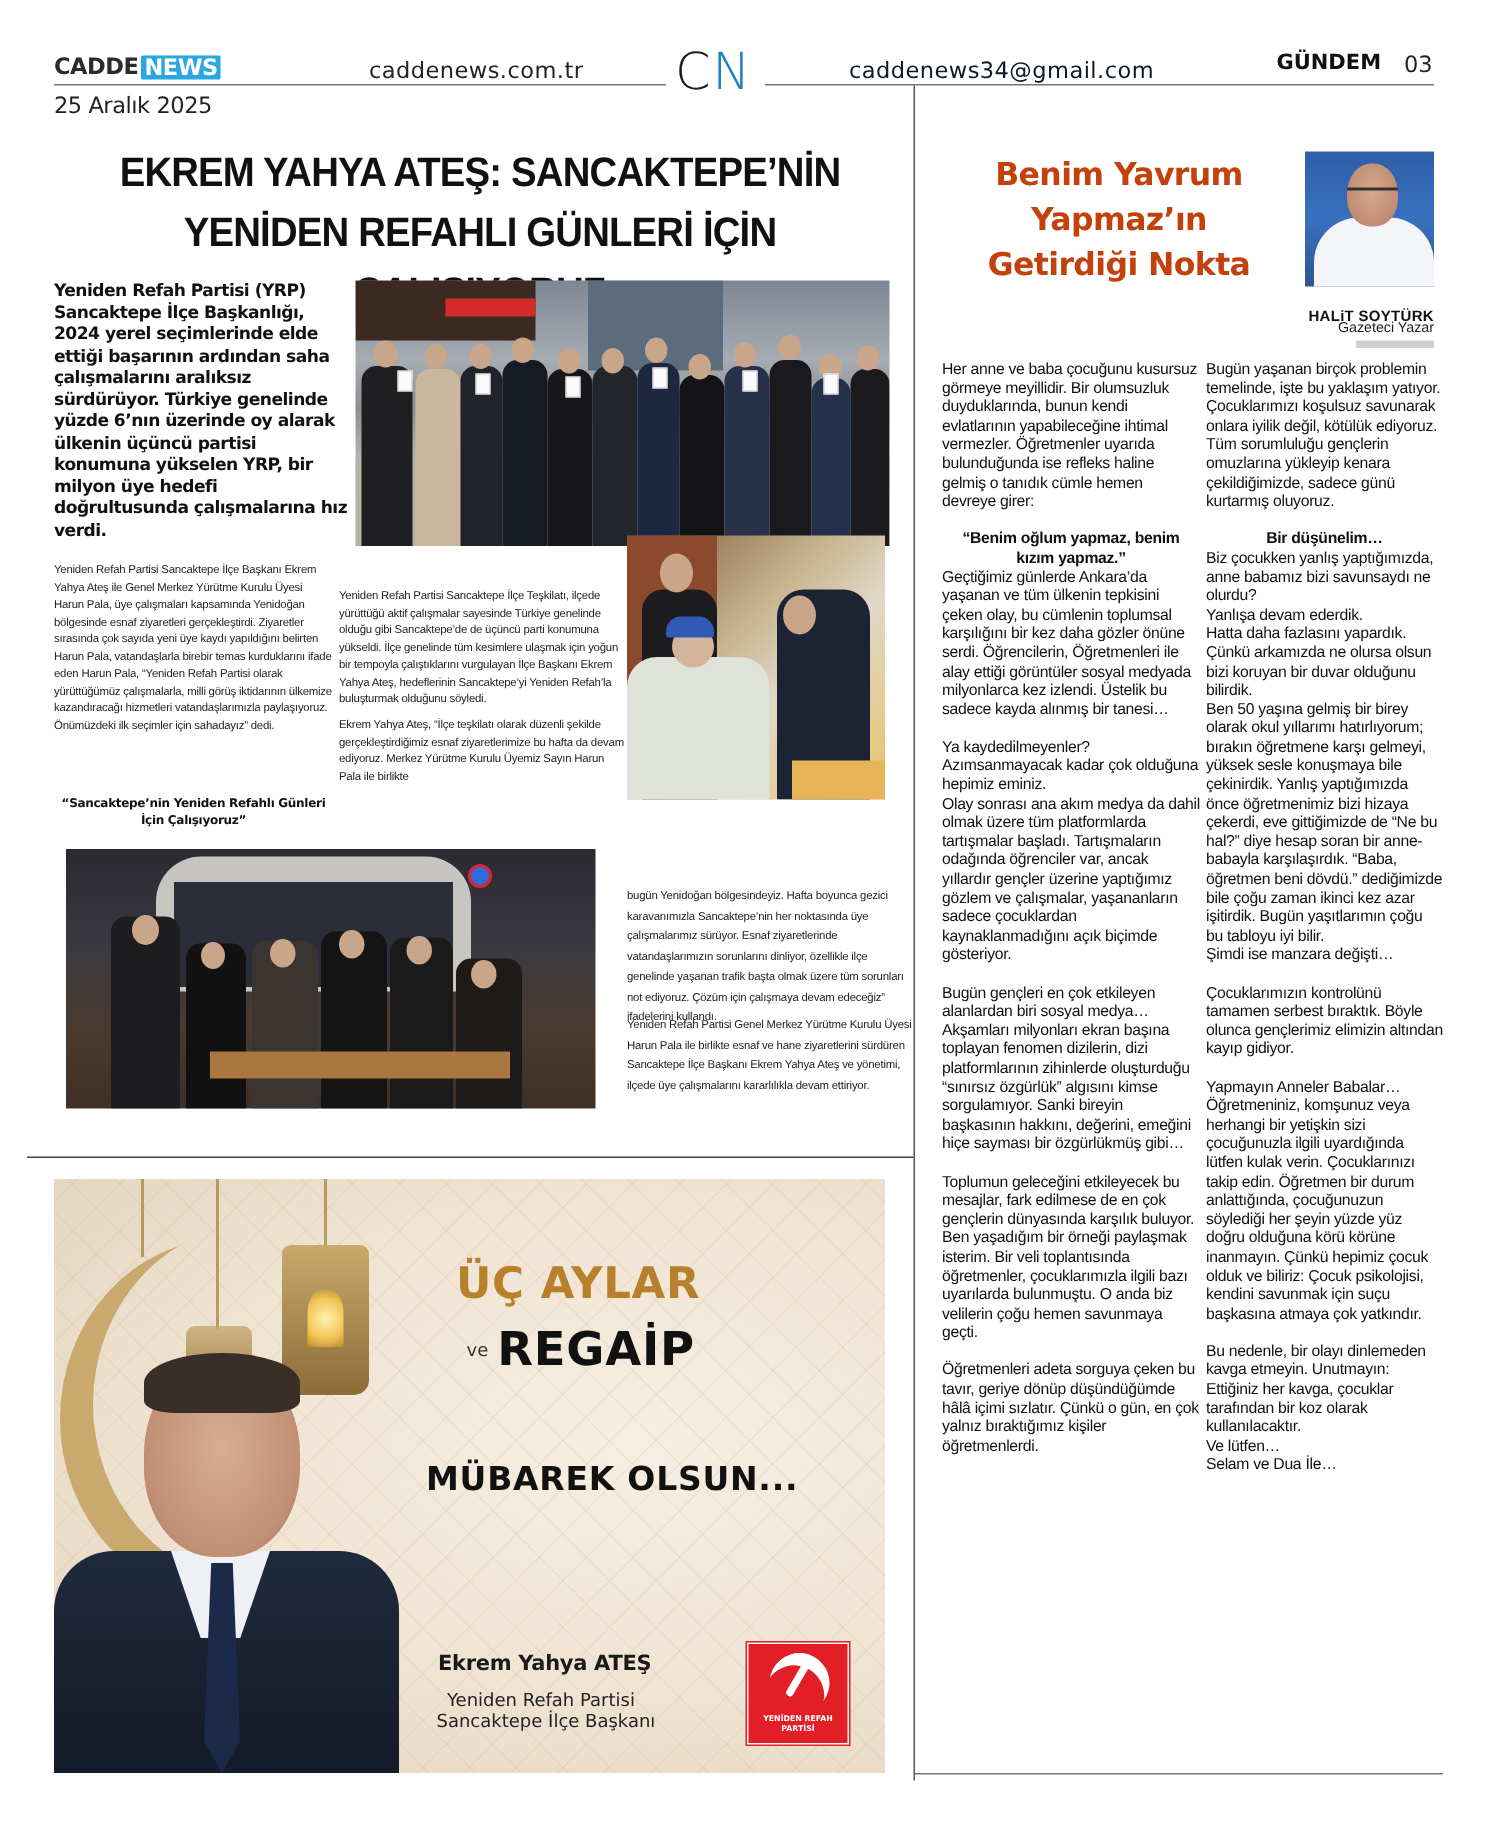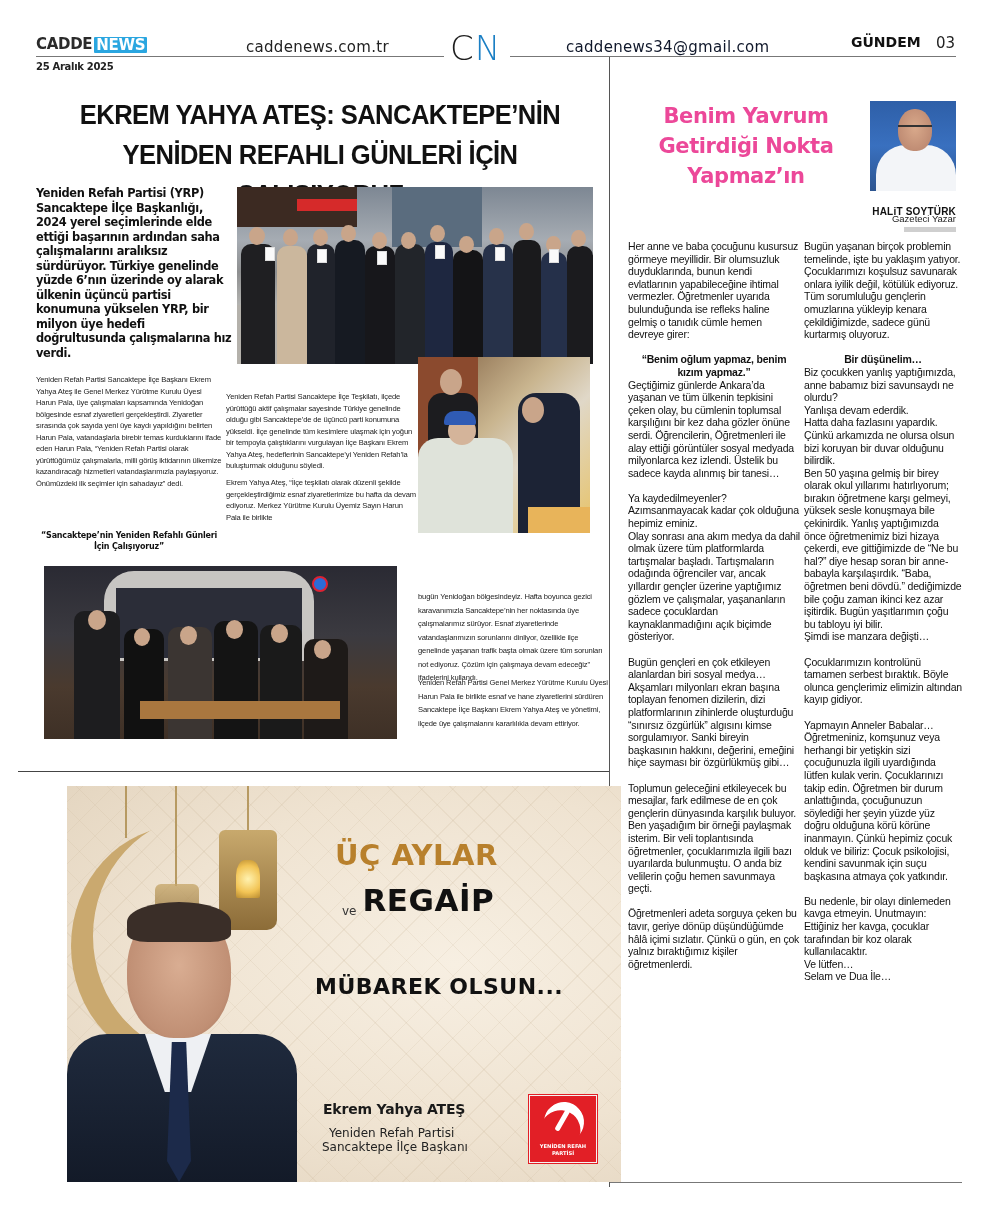--- a/index.html
+++ b/index.html
@@ -3,21 +3,21 @@
 <meta charset="utf-8">
 <style>
   * { box-sizing: border-box; margin: 0; padding: 0; }
   html, body { width: 992px; height: 1219px; background: #ffffff; overflow: hidden; }
   body { position: relative; font-family: "Liberation Sans", sans-serif; color: #1a1a1a; }
 
   
   .logo { position: absolute; left: 36px; top: 35px; height: 18px; display: flex; align-items: flex-end; }
   .logo .cadde { font-family: "DejaVu Sans", sans-serif; font-weight: 900; font-size: 15px; letter-spacing: -0.3px; color: #2b2b2b; }
   .logo .news { font-family: "DejaVu Sans", sans-serif; font-weight: 900; font-size: 15px; letter-spacing: -0.3px; color: #ffffff; background: #2aa6e0; padding: 0 2px; margin-left: 2px; border-radius: 1px; line-height: 16px; }
-  .date { position: absolute; left: 36px; top: 61px; font-size: 10px; font-weight: 700; color: #222; font-family: "DejaVu Sans", sans-serif; letter-spacing: -0.3px; }
+  .date { position: absolute; left: 36px; top: 61px; font-size: 15px; font-weight: 400; color: #222; font-family: "DejaVu Sans", sans-serif; letter-spacing: -0.3px; }
   .site-url { position: absolute; left: 246px; top: 38px; font-size: 15px; color: #222; font-family: "DejaVu Sans", sans-serif; letter-spacing: 0.3px; }
   .cn-mark { position: absolute; left: 450px; top: 28px; font-size: 34px; font-family: "DejaVu Sans", sans-serif; font-weight: 300; letter-spacing: 1px; line-height: 40px; }
   .cn-mark .c { color: #1e1e1e; }
   .cn-mark .n { color: #1b7fc4; }
   .email { position: absolute; left: 566px; top: 38px; font-size: 15px; color: #0f172a; font-family: "DejaVu Sans", sans-serif; letter-spacing: 0.3px; }
   .section { position: absolute; left: 851px; top: 34px; font-size: 14px; font-weight: 900; font-family: "DejaVu Sans", sans-serif; color: #111; }
   .pagenum { position: absolute; left: 936px; top: 34px; font-size: 15px; font-family: "DejaVu Sans", sans-serif; color: #222; }
   .rule-top-left { position: absolute; left: 36px; top: 56px; width: 408px; height: 1px; background: #777; }
   .rule-top-right { position: absolute; left: 510px; top: 56px; width: 446px; height: 1px; background: #777; }
   .col-divider { position: absolute; left: 609px; top: 57px; width: 1px; height: 1130px; background: #555; }
@@ -39,48 +39,48 @@
   .photo1 { left: 237px; top: 187px; width: 356px; height: 177px; background: linear-gradient(180deg, #7d8793 0%, #a6acb3 30%, #8e8f90 48%, #b9b9b6 70%, #c8c5bf 100%); }
   .photo2 { left: 418px; top: 357px; width: 172px; height: 176px; background: linear-gradient(135deg, #7b5a3d 0%, #c9b58f 40%, #e0d8c8 60%, #e7c266 100%); }
   .photo3 { left: 44px; top: 566px; width: 353px; height: 173px; background: linear-gradient(180deg, #2a2a33 0%, #3b3a40 40%, #4a3a2e 70%, #3e3026 100%); }
 
   
   .person { position: absolute; bottom: 0; border-radius: 10px 10px 0 0; }
   .head { position: absolute; border-radius: 50%; background: #c9a58a; }
   .paper { position: absolute; background: #fafafa; border: 1px solid #ddd; }
 
   
-  .ad { position: absolute; left: 36px; top: 786px; width: 554px; height: 396px; background: radial-gradient(ellipse at 70% 45%, #f7efe2 0%, #efe3d1 55%, #e2d3bd 100%); overflow: hidden; margin-left: 31px; }
+  .ad { position: absolute; left: 36px; top: 786px; width: 554px; height: 396px; background: radial-gradient(ellipse at 70% 45%, #f7efe2 0%, #efe3d1 55%, #e2d3bd 100%); overflow: hidden; }
   .ad .pattern { position: absolute; inset: 0; background-image: repeating-linear-gradient(45deg, rgba(200,180,150,0.18) 0 1px, transparent 1px 22px), repeating-linear-gradient(-45deg, rgba(200,180,150,0.18) 0 1px, transparent 1px 22px); }
   .ad .moon { position: absolute; left: 4px; top: 40px; width: 220px; height: 240px; border-radius: 50%; box-shadow: inset 22px -10px 0 0 #c9a76b; opacity: 0.95; }
   .ad .lantern { position: absolute; background: linear-gradient(180deg, #c8a96d, #8c6c38); border-radius: 6px 6px 10px 10px; }
   .ad .lantern .glow { position: absolute; left: 30%; top: 30%; width: 40%; height: 38%; background: radial-gradient(circle, #fff2b0 0%, #f2c455 60%, #b88a30 100%); border-radius: 40% 40% 2px 2px; }
   .ad .chain { position: absolute; width: 2px; background: #b79a62; }
   .ad-l1 { position: absolute; left: 0; top: 52px; width: 554px; padding-left: 247px; font-size: 29px; font-weight: 900; color: #b8802c; font-family: "DejaVu Sans", sans-serif; letter-spacing: 0.5px; text-align: left; padding-left: 268px; }
-  .ad-l2 { position: absolute; left: 0; top: 96px; width: 554px; display: flex; align-items: flex-end; padding-left: 275px; }
+  .ad-l2 { position: absolute; left: 0; top: 96px; width: 554px; display: flex; align-items: center; padding-left: 275px; }
   .ad-l2 .ve { font-size: 12px; color: #333; margin-right: 6px; font-family: "DejaVu Sans", sans-serif; }
   .ad-l2 .regaip { font-size: 31px; font-weight: 900; color: #111; font-family: "DejaVu Sans", sans-serif; letter-spacing: 0.5px; }
   .ad-l3 { position: absolute; left: 0; top: 141px; width: 554px; padding-left: 270px; font-size: 33px; font-weight: 900; color: #b8802c; font-family: "DejaVu Sans", sans-serif; letter-spacing: 0.3px; }
   .ad-l4 { position: absolute; left: 0; top: 188px; width: 554px; padding-left: 248px; font-size: 22px; font-weight: 900; color: #111; font-family: "DejaVu Sans", sans-serif; letter-spacing: 0.5px; }
   .ad-person { position: absolute; left: 0; top: 120px; width: 230px; height: 276px; }
   .ad-person .suit { position: absolute; left: 0; bottom: 0; width: 230px; height: 148px; background: linear-gradient(180deg, #1f2a3d, #131a28); border-radius: 40px 40px 0 0; }
   .ad-person .shirt { position: absolute; left: 78px; bottom: 90px; width: 66px; height: 58px; background: #eef0f3; clip-path: polygon(0 0, 100% 0, 70% 100%, 30% 100%); }
   .ad-person .tie { position: absolute; left: 100px; bottom: 0; width: 24px; height: 140px; background: #1c2a4a; clip-path: polygon(20% 0, 80% 0, 100% 85%, 50% 100%, 0 85%); }
   .ad-person .face { position: absolute; left: 60px; top: 0; width: 104px; height: 132px; background: radial-gradient(ellipse at 50% 45%, #d9ad92 0%, #c08f74 70%, #9b6e57 100%); border-radius: 48% 48% 45% 45%; }
   .ad-person .hair { position: absolute; left: 60px; top: -4px; width: 104px; height: 40px; background: #3a2e28; border-radius: 50% 50% 20% 20%; }
   .ad-name { position: absolute; left: 256px; top: 315px; font-size: 14px; font-weight: 700; color: #1a1a1a; font-family: "DejaVu Sans", sans-serif; letter-spacing: -0.2px; }
   .ad-role1 { position: absolute; left: 262px; top: 340px; font-size: 12px; color: #222; font-family: "DejaVu Sans", sans-serif; }
   .ad-role2 { position: absolute; left: 255px; top: 354px; font-size: 12px; color: #222; font-family: "DejaVu Sans", sans-serif; }
   .party-logo { position: absolute; left: 462px; top: 309px; width: 68px; height: 68px; background: #e21f26; border: 1px solid #f3f3f3; box-shadow: 0 0 0 1px #e21f26; }
   .party-logo .crescent { position: absolute; left: 14px; top: 6px; width: 40px; height: 40px; border-radius: 50%; box-shadow: inset -8px 4px 0 0 #ffffff; transform: rotate(-40deg); }
   .party-logo .wheat { position: absolute; left: 30px; top: 12px; width: 5px; height: 24px; background: #ffffff; transform: rotate(30deg); border-radius: 2px; }
   .party-logo .txt { position: absolute; left: 0; top: 47px; width: 100%; text-align: center; font-size: 5.2px; line-height: 6.5px; font-weight: 700; color: #ffffff; font-family: "DejaVu Sans", sans-serif; }
 
   
-  .op-title { position: absolute; left: 632px; top: 101px; width: 228px; text-align: center; font-size: 21px; line-height: 30px; font-weight: 900; color: #ec4899; font-family: "DejaVu Sans", sans-serif; letter-spacing: -0.4px; }
+  .op-title { position: absolute; left: 632px; top: 101px; width: 228px; text-align: center; font-size: 21px; line-height: 30px; font-weight: 900; color: #c2410c; font-family: "DejaVu Sans", sans-serif; letter-spacing: -0.4px; }
   .author-photo { position: absolute; left: 870px; top: 101px; width: 86px; height: 90px; background: linear-gradient(180deg, #2e5fa8 0%, #3970bf 50%, #2d5590 100%); overflow: hidden; }
   .author-photo .body { position: absolute; left: 6px; bottom: -4px; width: 80px; height: 50px; background: #f3f5f8; border-radius: 30px 30px 0 0; }
   .author-photo .face { position: absolute; left: 28px; top: 8px; width: 34px; height: 42px; background: radial-gradient(ellipse at 50% 45%, #d9a98b, #b5806a); border-radius: 48% 48% 45% 45%; }
   .author-photo .glasses { position: absolute; left: 28px; top: 24px; width: 34px; height: 4px; border-top: 2px solid #333; }
   .author-name { position: absolute; left: 858px; top: 206px; width: 98px; text-align: right; font-size: 10px; font-weight: 700; color: #111; font-family: "Liberation Sans", sans-serif; letter-spacing: 0.2px; }
   .author-role { position: absolute; left: 858px; top: 213px; width: 98px; text-align: right; font-size: 9.5px; color: #222; font-family: "Liberation Sans", sans-serif; }
   .author-bar { position: absolute; left: 904px; top: 227px; width: 52px; height: 5px; background: #cfcfcf; }
 
   .rcol { position: absolute; font-size: 10.5px; line-height: 12.6px; color: #111; font-family: "Liberation Sans", sans-serif; letter-spacing: -0.2px; }
   .rcol p { margin: 0; }
@@ -225,22 +225,22 @@
     <div class="wheat"></div>
     <div class="txt">
       <div>YENİDEN REFAH</div>
       <div>PARTİSİ</div>
     </div>
   </div>
 </div>
 
 <div class="op-title">
   <div>Benim Yavrum</div>
+  <div>Yapmaz’ın</div>
   <div>Getirdiği Nokta</div>
-  <div>Yapmaz’ın</div>
 </div>
 <div class="author-photo">
   <div class="body"></div>
   <div class="face"></div>
   <div class="glasses"></div>
 </div>
 <div class="author-name">HALiT SOYTÜRK</div>
 <div class="author-role">Gazeteci Yazar</div>
 <div class="author-bar"></div>
 

